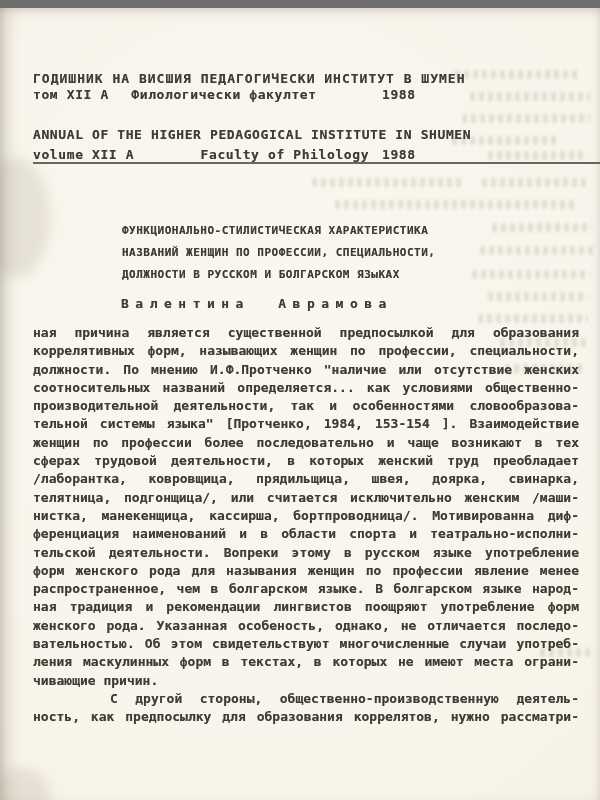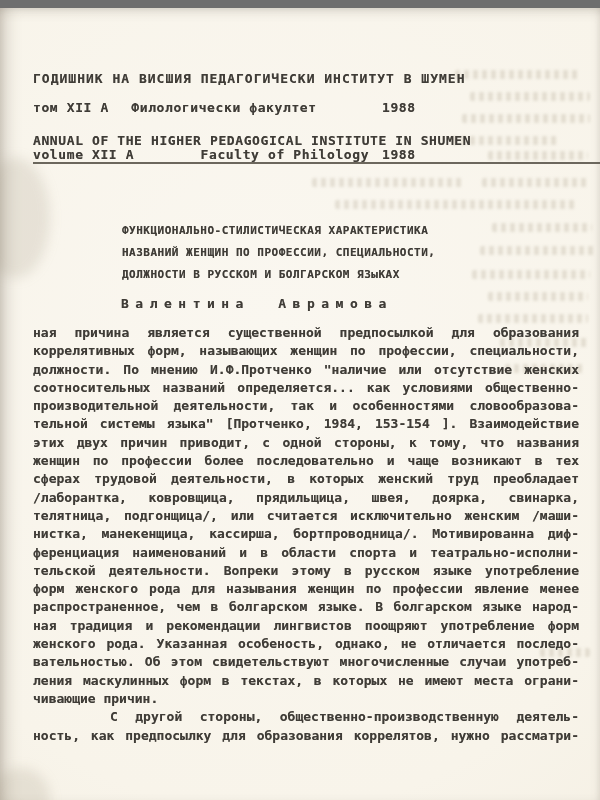--- a/index.html
+++ b/index.html
@@ -85,27 +85,27 @@
       <div class="bleed" style="top: 330px; left: 500px; width: 88px;"></div>
       <div class="bleed" style="top: 356px; left: 505px; width: 80px;"></div>
       <div class="bleed" style="top: 640px; left: 540px; width: 50px;"></div>
     </div>
   <div class="smudge" style="top:150px;left:-20px;width:70px;height:120px;"></div>
   <div class="smudge" style="top:760px;left:-10px;width:60px;height:60px;"></div>
 
   <header>
     <div class="hl" style="top:63px;letter-spacing:1px;">ГОДИШНИК НА ВИСШИЯ ПЕДАГОГИЧЕСКИ ИНСТИТУТ В ШУМЕН</div>
 
-    <div class="hl" style="top:92px;">
+    <div class="hl" style="top:79px;">
       <span>том XII А</span>
       <span class="mid">Филологически факултет</span>
       <span class="year">1988</span>
     </div>
 
-    <div class="hl" style="top:125px;">ANNUAL OF THE HIGHER PEDAGOGICAL INSTITUTE IN SHUMEN</div>
+    <div class="hl" style="top:119px;">ANNUAL OF THE HIGHER PEDAGOGICAL INSTITUTE IN SHUMEN</div>
 
     <div class="hl" style="top:139px;">
       <span>volume XII A</span>
       <span class="mid-en">Faculty of Philology</span>
       <span class="year">1988</span>
     </div>
   </header>
 
   <div class="rule"></div>
 
@@ -117,21 +117,20 @@
 
   <div class="author">Валентина Аврамова</div>
 
   <main id="body">
       <div class="line just">ная причина является существенной предпосылкой для образования</div>
       <div class="line just">коррелятивных форм, называющих женщин по профессии, специальности,</div>
       <div class="line just">должности. По мнению И.Ф.Протченко "наличие или отсутствие женских</div>
       <div class="line just">соотносительных названий определяется... как условиями общественно-</div>
       <div class="line just">производительной деятельности, так и особенностями словообразова-</div>
       <div class="line just">тельной системы языка" [Протченко, 1984, 153-154 ]. Взаимодействие</div>
-      <div class="line just">этих двух причин приводит, с одной стороны, к тому, что названия</div>
       <div class="line just">женщин по профессии более последовательно и чаще возникают в тех</div>
       <div class="line just">сферах трудовой деятельности, в которых женский труд преобладает</div>
       <div class="line just">/лаборантка, ковровщица, прядильщица, швея, доярка, свинарка,</div>
       <div class="line just">телятница, подгонщица/, или считается исключительно женским /маши-</div>
       <div class="line just">нистка, манекенщица, кассирша, бортпроводница/. Мотивированна диф-</div>
       <div class="line just">ференциация наименований и в области спорта и театрально-исполни-</div>
       <div class="line just">тельской деятельности. Вопреки этому в русском языке употребление</div>
       <div class="line just">форм женского рода для называния женщин по профессии явление менее</div>
       <div class="line just">распространенное, чем в болгарском языке. В болгарском языке народ-</div>
       <div class="line just">ная традиция и рекомендации лингвистов поощряют употребление форм</div>

